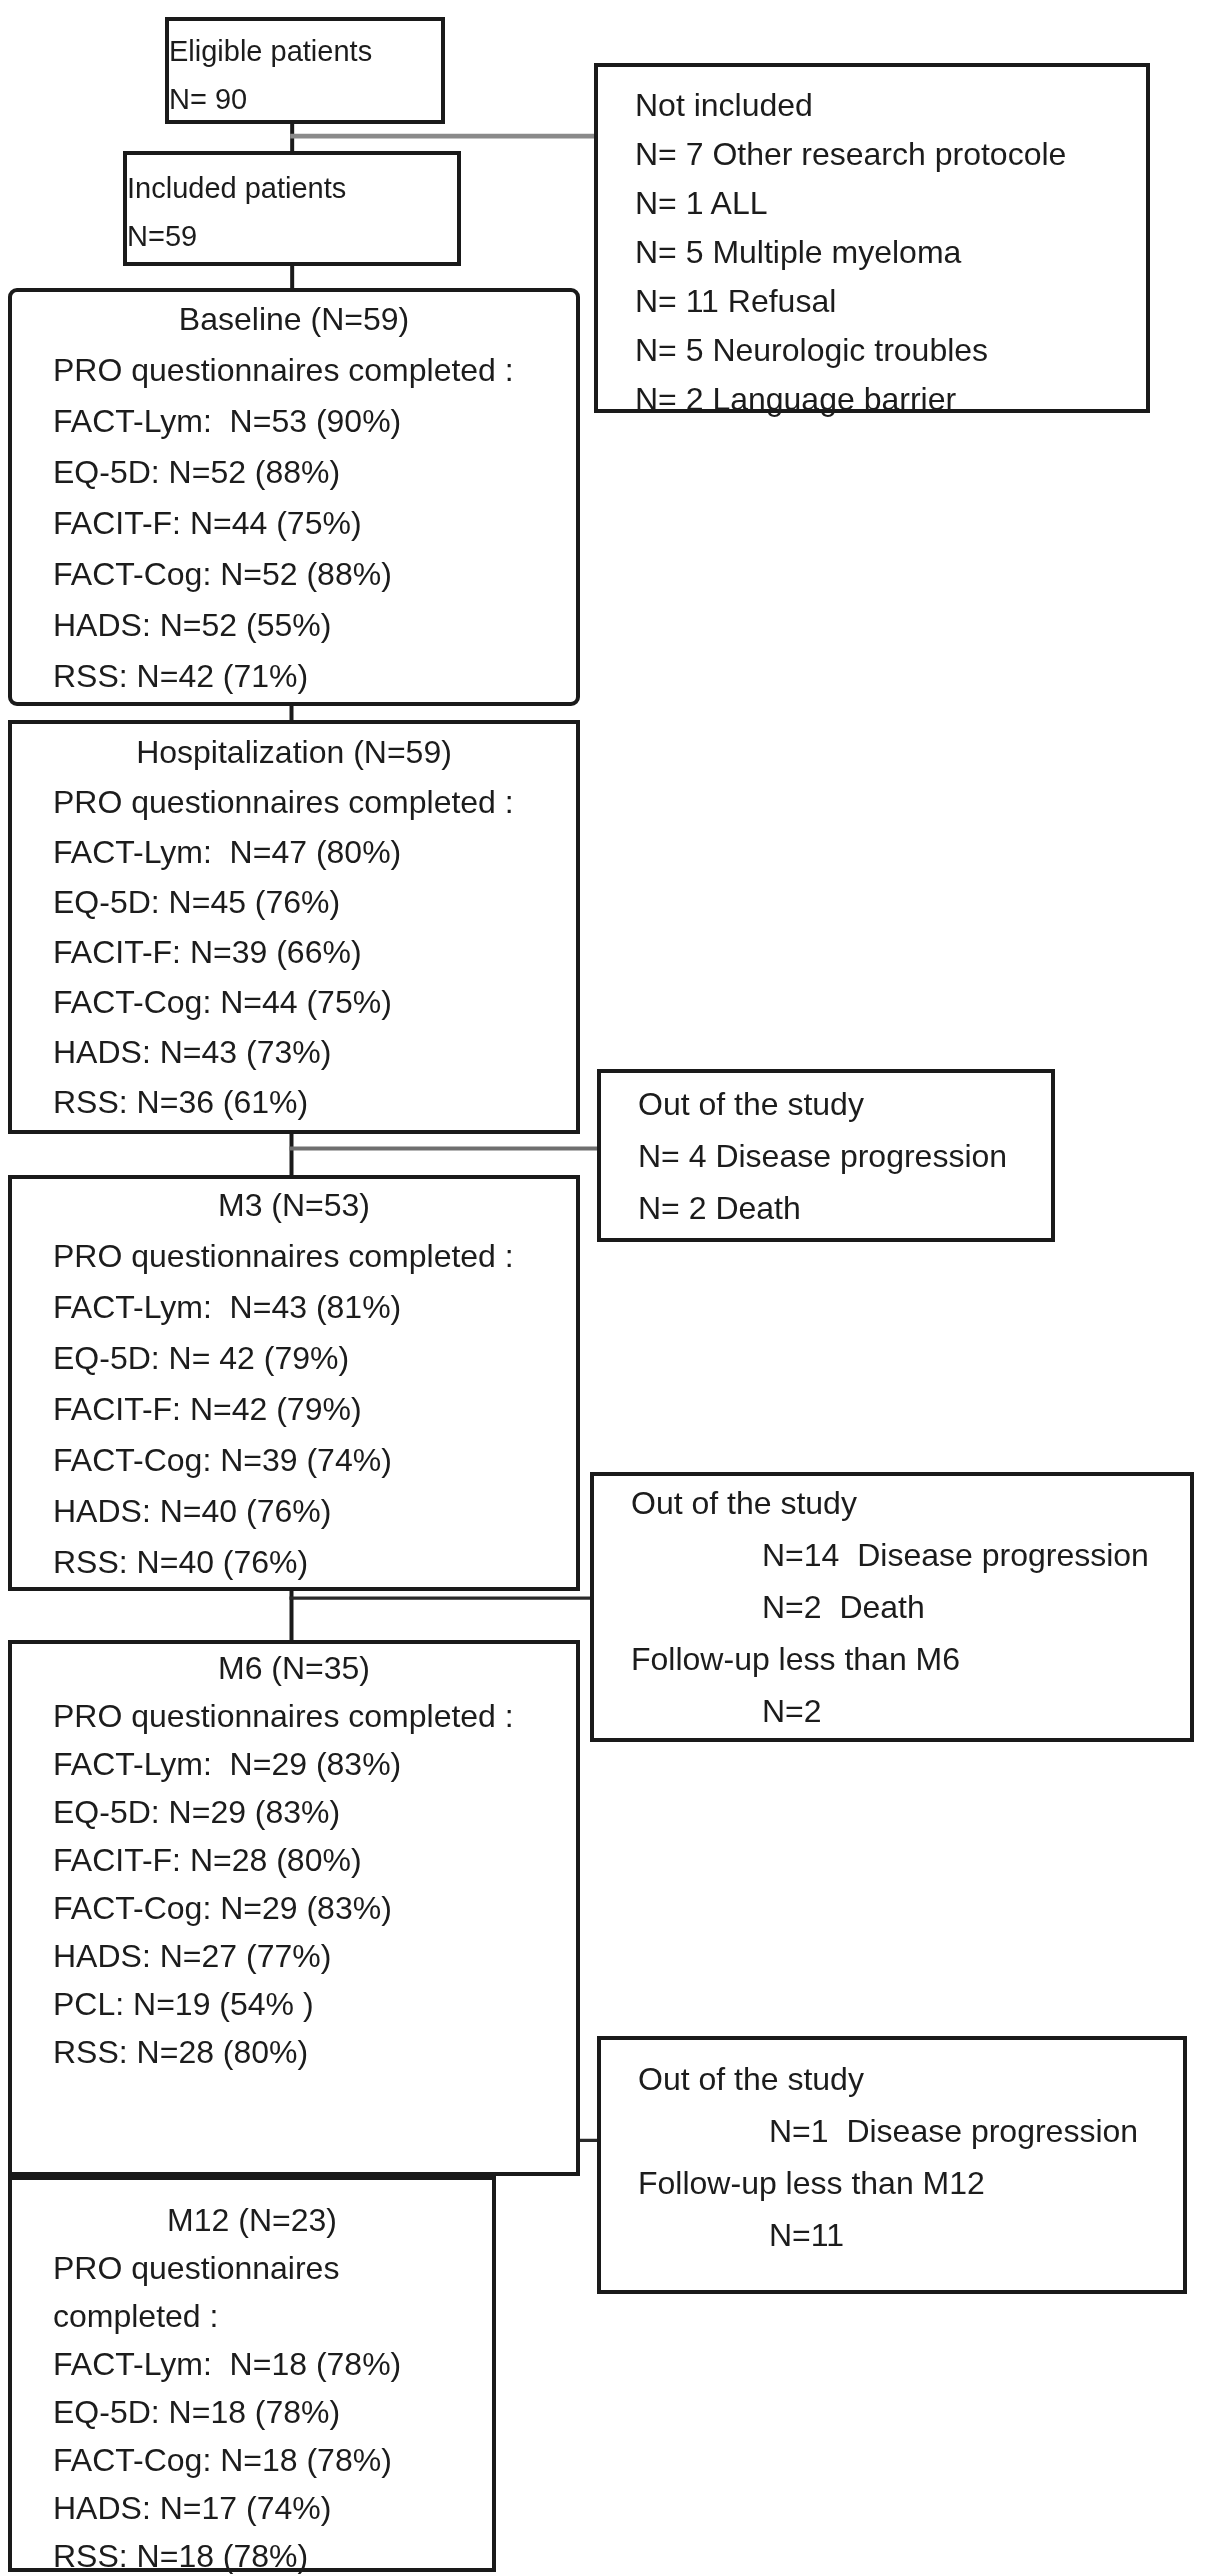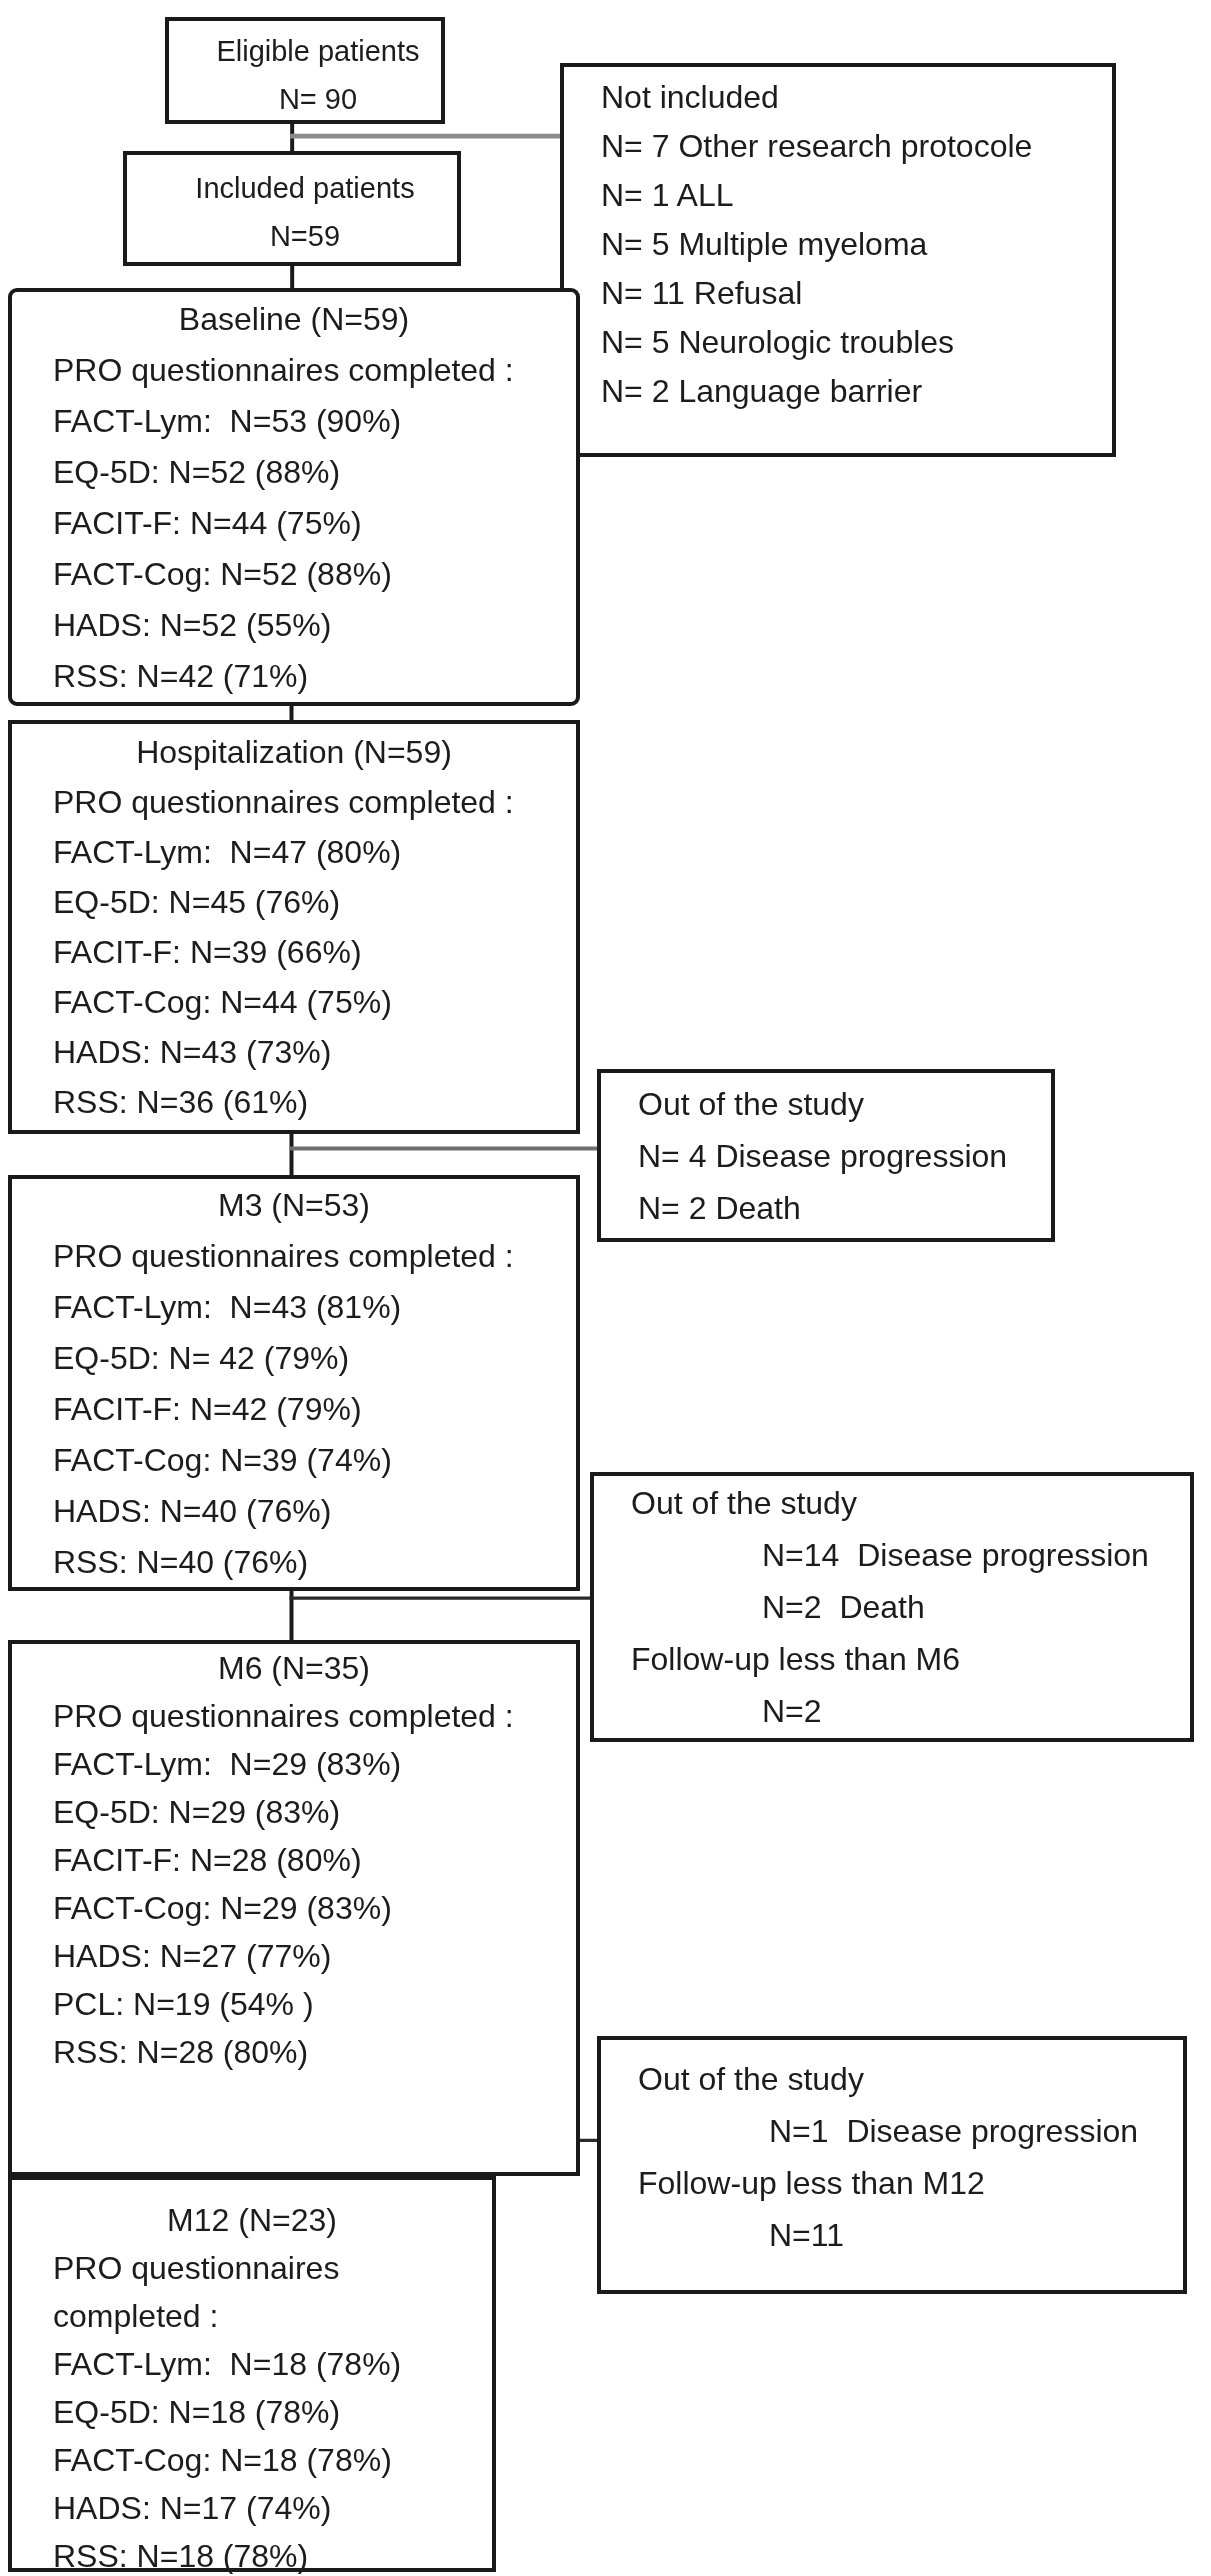--- a/index.html
+++ b/index.html
@@ -20,38 +20,38 @@
   .box {
     position: absolute;
     background: #ffffff;
     border: 4px solid #1a1a1a;
     box-sizing: border-box;
     font-size: 32px;
   }
   .line { white-space: pre-wrap; }
 
   
-  .center-box { text-align: center; font-size: 29px; line-height: 48px; padding-left: 26px; }
+  .center-box { text-align: left; font-size: 29px; line-height: 48px; }
   .center-box .line { padding: 0; }
   .box-eligible  { left: 165px; top: 16.7px;  width: 280px; height: 107px; padding-top: 6.7px; }
   .box-included  { left: 123px; top: 151px; width: 338px; height: 115px; padding-top: 9.3px; }
 
   
   .stage .line { padding-left: 41px; }
   .stage .title { padding-left: 0; text-align: center; }
   .box-baseline        { left: 8px; top: 288px;  width: 572px; height: 418px; line-height: 51px; padding-top: 2px; border-radius: 9px; }
   .box-hospitalization { left: 8px; top: 720px; width: 572px; height: 414px; line-height: 50px; padding-top: 2.7px; }
   .box-m3              { left: 8px; top: 1175px; width: 572px; height: 416px; line-height: 51px; padding-top: 0.7px; }
   .box-m6              { left: 8px; top: 1640px; width: 572px; height: 536px; line-height: 48px; padding-top: 0px; }
   .box-m12             { left: 8px; top: 2176px; width: 488px; height: 396px; line-height: 48px; padding-top: 16px; }
 
   
   .note .line { padding-left: 37px; }
   .note .line.indent { padding-left: 168px; }
-  .box-not-included { left: 560px; top: 63px;   width: 556px; height: 394px; line-height: 49px; padding-top: 6px; }
+  .box-not-included { left: 594px; top: 63px;   width: 556px; height: 350px; line-height: 49px; padding-top: 14px; }
   .box-out1         { left: 597px; top: 1069px; width: 458px; height: 173px; line-height: 52px; padding-top: 5.3px; }
   .box-out2         { left: 590px; top: 1472px; width: 604px; height: 270px; line-height: 52px; padding-top: 0.7px; }
   .box-out3         { left: 597px; top: 2036px; width: 590px; height: 258px; line-height: 52px; padding-top: 13.3px; }
 </style>
 </head>
 <body>
 
 <div class="canvas">
 
   <svg class="connectors" viewBox="0 0 1817 3862" xmlns="http://www.w3.org/2000/svg">

